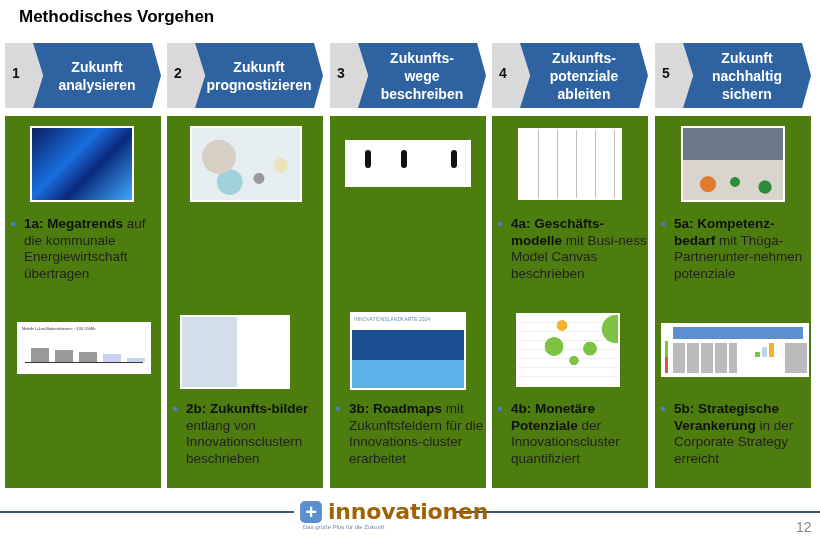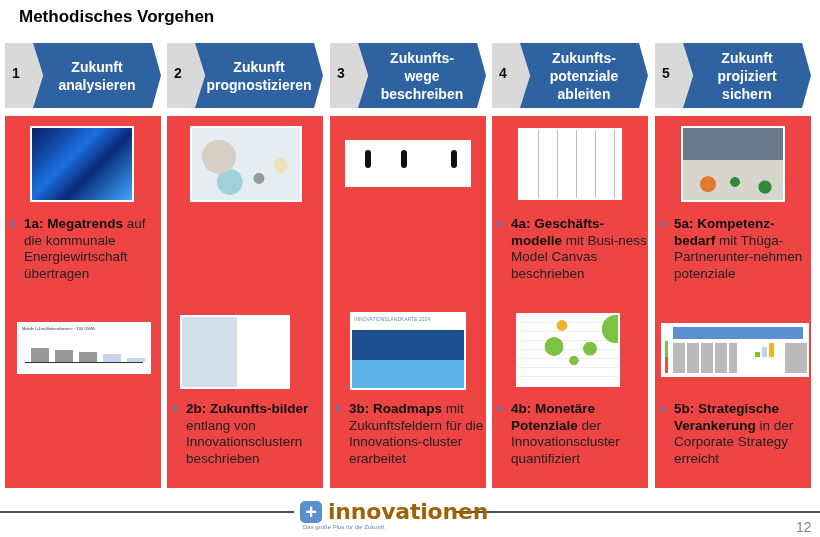--- a/index.html
+++ b/index.html
@@ -6,21 +6,21 @@
   body { width: 820px; height: 537px; background: #ffffff; font-family: "Liberation Sans", sans-serif; position: relative; overflow: hidden; }
   .title { position: absolute; left: 19px; top: 7px; font-size: 17px; font-weight: bold; color: #000000; }
   .col { position: absolute; top: 43px; width: 156px; }
   .head { position: relative; height: 65px; }
   .numbox { position: absolute; left: 0; top: 0; width: 40px; height: 65px; background: #d9d9d9; }
   .num { position: absolute; left: 7px; top: 22px; font-size: 14px; font-weight: bold; color: #111; }
   .chev { position: absolute; left: 28px; top: 0; width: 128px; height: 65px; background: #2f62a0;
           clip-path: polygon(0 0, 93% 0, 100% 50%, 93% 100%, 0 100%, 8% 50%); }
   .chev-text { position: absolute; left: 34px; right: 6px; top: 0; height: 65px; display: flex; align-items: center; justify-content: center;
                text-align: center; color: #fff; font-weight: bold; font-size: 14px; line-height: 18px; }
-  .panel { position: absolute; top: 73px; left: 0; width: 156px; height: 372px; background: #ef4444; }
+  .panel { position: absolute; top: 73px; left: 0; width: 156px; height: 372px; background: #4d7c0f; }
   .img { position: absolute; background: #fff; border: 2px solid #fff; }
   .bullet { position: absolute; left: 6px; width: 150px; font-size: 13.5px; line-height: 16.5px; color: #222; }
   .bullet .sq { position: absolute; left: 0; top: 6px; width: 4px; height: 4px; background: #4a7fbf; }
   .bullet .txt { margin-left: 13px; display: block; }
   .bullet b { color: #111; }
   .bA { top: 100px; }
   .bB { top: 285px; }
   .footline { position: absolute; top: 511px; height: 2px; background: #3f5468; }
   .logo { position: absolute; left: 300px; top: 499px; display: flex; align-items: center; }
   .plus { width: 22px; height: 22px; background: #5b8fd0; border-radius: 5px; color: #fff; font-weight: bold; font-size: 20px; line-height: 22px; text-align: center; }
@@ -131,21 +131,21 @@
   </div>
 </div>
 
 <div class="col" style="left:655px">
   <div class="head">
     <div class="numbox">
         <span class="num">5</span>
       </div>
     <div class="chev"></div>
     <div class="chev-text">
-        <div><span>Zukunft</span><br><span>projiziert</span><br><span>sichern</span></div>
+        <div><span>Zukunft</span><br><span>nachhaltig</span><br><span>sichern</span></div>
       </div>
   </div>
   <div class="panel">
     <div class="img" style="left:26px;top:10px;width:104px;height:76px;background:radial-gradient(circle at 25% 78%,#e07a2e 0 8%,transparent 9%),radial-gradient(circle at 52% 75%,#2f8a3a 0 6%,transparent 7%),radial-gradient(circle at 82% 82%,#2f8a3a 0 6%,transparent 7%),linear-gradient(180deg,#6b7a8a 0 45%,#d8d5cc 45%);"></div>
     <div class="bullet bA">
         <span class="sq"></span>
         <span class="txt"><b>5a: Kompetenz-bedarf</b><span> mit Thüga-Partnerunter-nehmen potenziale</span></span>
       </div>
     <div class="img" style="left:6px;top:207px;width:148px;height:54px;">
       <div style="position:absolute;left:10px;right:4px;top:2px;height:12px;background:#5b8fd0"></div>

